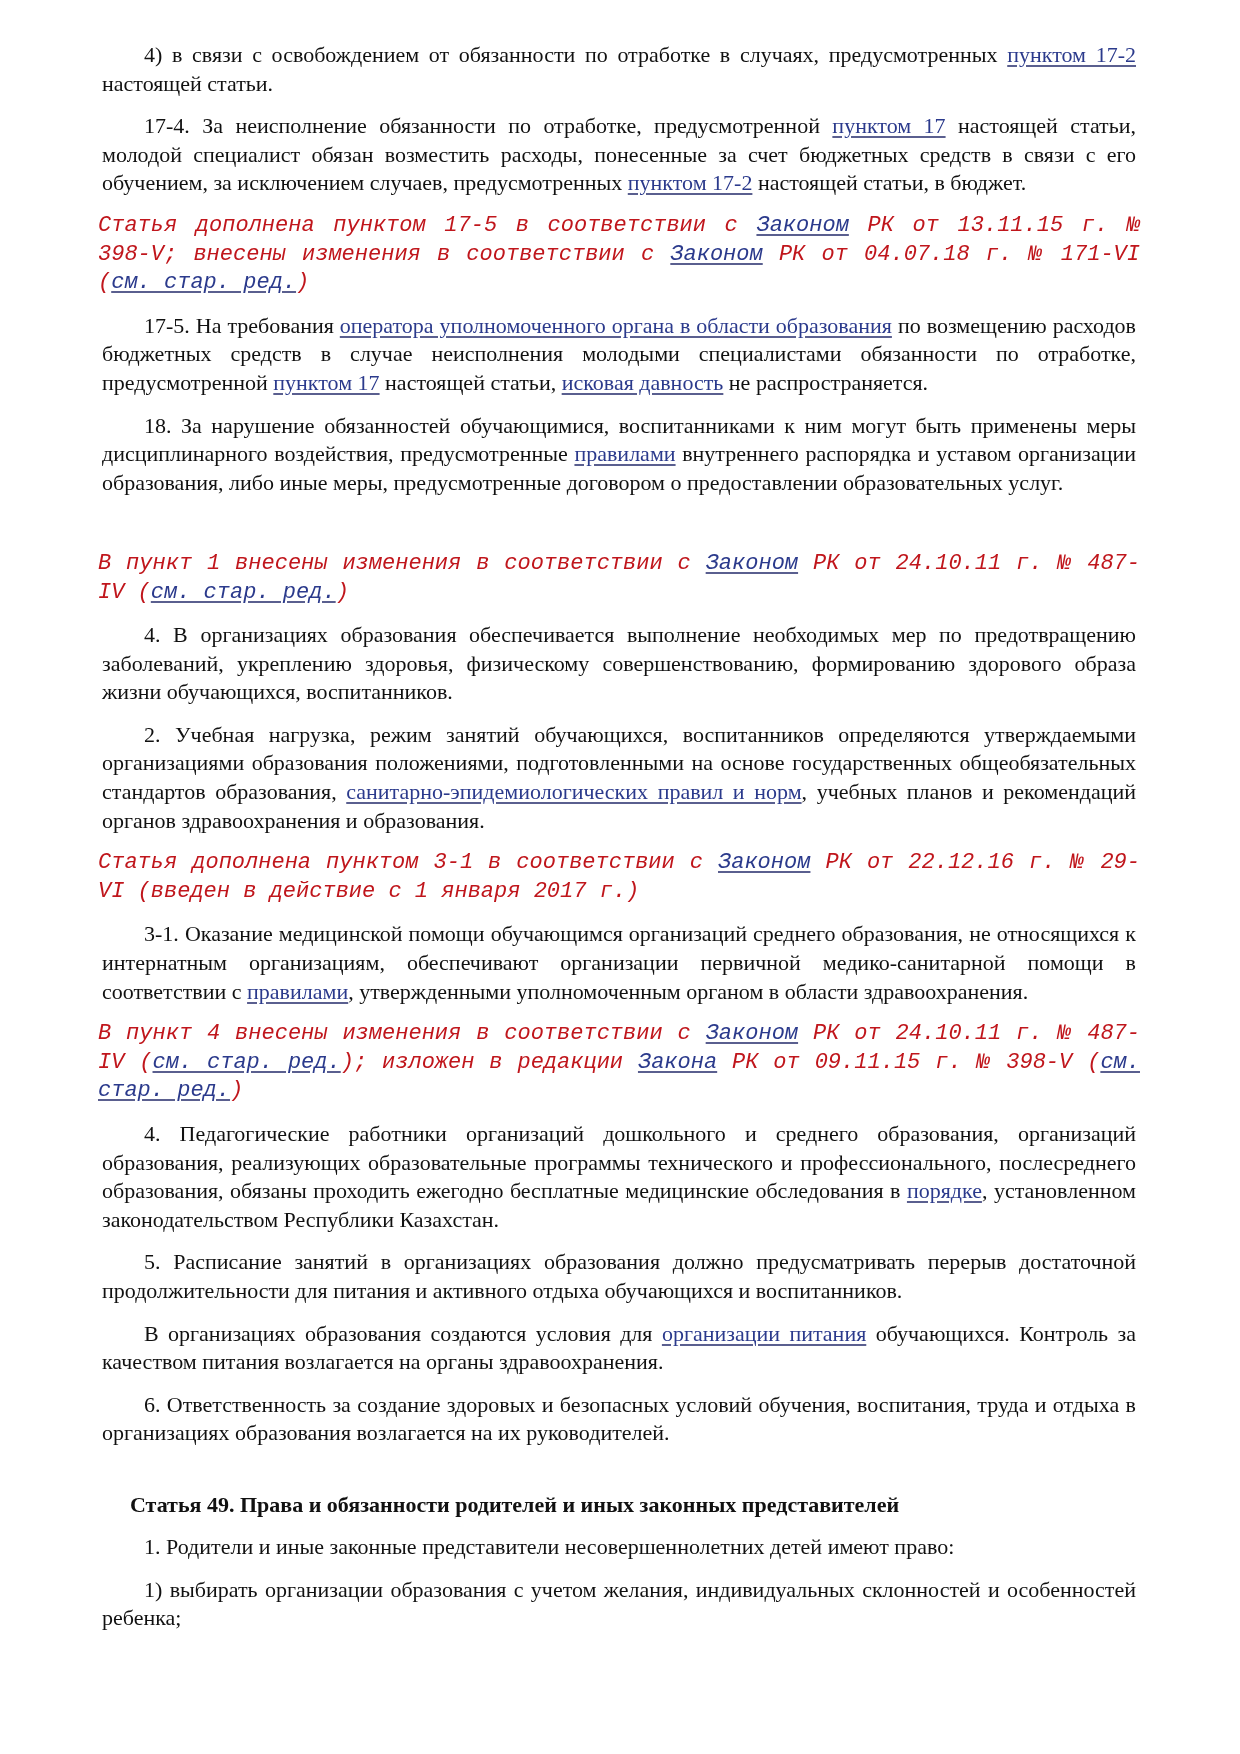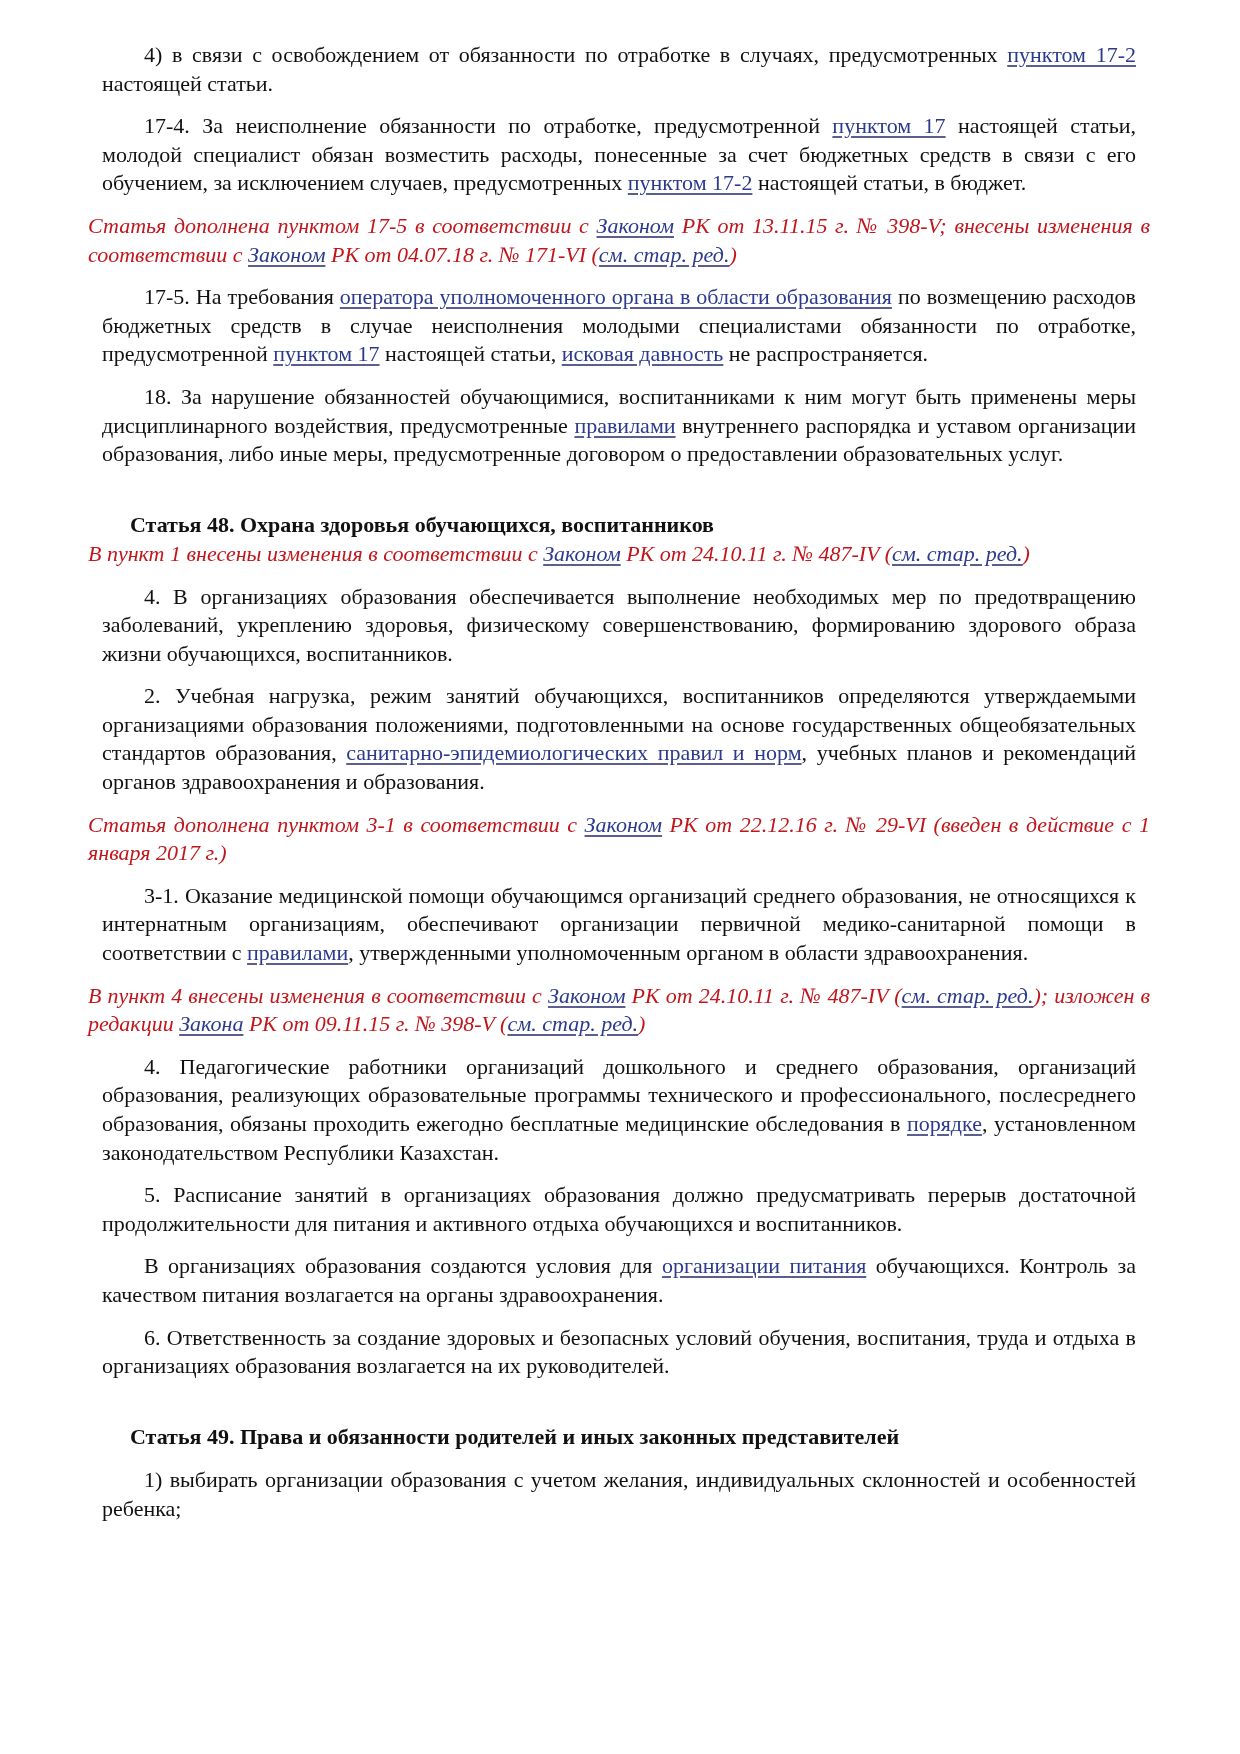--- a/index.html
+++ b/index.html
@@ -10,24 +10,25 @@
     top: 27px;
     width: 1062px;
     font-family: "Liberation Serif", "DejaVu Serif", serif;
     font-size: 22px;
     line-height: 28.6px;
     color: #111111;
     text-align: justify;
   }
   .p { margin: 14px; text-indent: 42px; }
   .note {
-    margin: 0;
+    margin: 10px;
     text-indent: 0;
     font-style: italic;
     color: #c0161c;
+    font-family: Liberation Mono, monospace;
   }
   .heading {
     margin: 0;
     text-indent: 42px;
     font-weight: bold;
     text-align: left;
   }
   .gap { height: 28.6px; }
   a.link {
     color: #2b3a8c;
@@ -41,27 +42,27 @@
 </head>
 <body>
 
 <div class="page" id="page">
     <p class="p"><span>4) в связи с освобождением от обязанности по отработке в случаях, предусмотренных </span><a class="link">пунктом 17-2</a><span> настоящей статьи.</span></p>
     <p class="p"><span>17-4. За неисполнение обязанности по отработке, предусмотренной </span><a class="link">пунктом 17</a><span> настоящей статьи, молодой специалист обязан возместить расходы, понесенные за счет бюджетных средств в связи с его обучением, за исключением случаев, предусмотренных </span><a class="link">пунктом 17-2</a><span> настоящей статьи, в бюджет.</span></p>
     <p class="note"><span>Статья дополнена пунктом 17-5 в соответствии с </span><a class="link">Законом</a><span> РК от 13.11.15 г. № 398-V; внесены изменения в соответствии с </span><a class="link">Законом</a><span> РК от 04.07.18 г. № 171-VI (</span><a class="link">см. стар. ред.</a><span>)</span></p>
     <p class="p"><span>17-5. На требования </span><a class="link">оператора уполномоченного органа в области образования</a><span> по возмещению расходов бюджетных средств в случае неисполнения молодыми специалистами обязанности по отработке, предусмотренной </span><a class="link">пунктом 17</a><span> настоящей статьи, </span><a class="link">исковая давность</a><span> не распространяется.</span></p>
     <p class="p"><span>18. За нарушение обязанностей обучающимися, воспитанниками к ним могут быть применены меры дисциплинарного воздействия, предусмотренные </span><a class="link">правилами</a><span> внутреннего распорядка и уставом организации образования, либо иные меры, предусмотренные договором о предоставлении образовательных услуг.</span></p>
     <div class="gap"></div>
-    <p class="heading"><span>Статья 48. Охрана здоровья обучающихся, воспитанников</span></p>
     <p class="note"><span>В пункт 1 внесены изменения в соответствии с </span><a class="link">Законом</a><span> РК от 24.10.11 г. № 487-IV (</span><a class="link">см. стар. ред.</a><span>)</span></p>
     <p class="p"><span>4. В организациях образования обеспечивается выполнение необходимых мер по предотвращению заболеваний, укреплению здоровья, физическому совершенствованию, формированию здорового образа жизни обучающихся, воспитанников.</span></p>
     <p class="p"><span>2. Учебная нагрузка, режим занятий обучающихся, воспитанников определяются утверждаемыми организациями образования положениями, подготовленными на основе государственных общеобязательных стандартов образования, </span><a class="link">санитарно-эпидемиологических правил и норм</a><span>, учебных планов и рекомендаций органов здравоохранения и образования.</span></p>
     <p class="note"><span>Статья дополнена пунктом 3-1 в соответствии с </span><a class="link">Законом</a><span> РК от 22.12.16 г. № 29-VI (введен в действие с 1 января 2017 г.)</span></p>
     <p class="p"><span>3-1. Оказание медицинской помощи обучающимся организаций среднего образования, не относящихся к интернатным организациям, обеспечивают организации первичной медико-санитарной помощи в соответствии с </span><a class="link">правилами</a><span>, утвержденными уполномоченным органом в области здравоохранения.</span></p>
     <p class="note"><span>В пункт 4 внесены изменения в соответствии с </span><a class="link">Законом</a><span> РК от 24.10.11 г. № 487-IV (</span><a class="link">см. стар. ред.</a><span>); изложен в редакции </span><a class="link">Закона</a><span> РК от 09.11.15 г. № 398-V (</span><a class="link">см. стар. ред.</a><span>)</span></p>
     <p class="p"><span>4. Педагогические работники организаций дошкольного и среднего образования, организаций образования, реализующих образовательные программы технического и профессионального, послесреднего образования, обязаны проходить ежегодно бесплатные медицинские обследования в </span><a class="link">порядке</a><span>, установленном законодательством Республики Казахстан.</span></p>
     <p class="p"><span>5. Расписание занятий в организациях образования должно предусматривать перерыв достаточной продолжительности для питания и активного отдыха обучающихся и воспитанников.</span></p>
     <p class="p"><span>В организациях образования создаются условия для </span><a class="link">организации питания</a><span> обучающихся. Контроль за качеством питания возлагается на органы здравоохранения.</span></p>
     <p class="p"><span>6. Ответственность за создание здоровых и безопасных условий обучения, воспитания, труда и отдыха в организациях образования возлагается на их руководителей.</span></p>
     <div class="gap"></div>
     <p class="heading"><span>Статья 49. Права и обязанности родителей и иных законных представителей</span></p>
+    <p class="p"><span>1. Родители и иные законные представители несовершеннолетних детей имеют право:</span></p>
     <p class="p"><span>1) выбирать организации образования с учетом желания, индивидуальных склонностей и особенностей ребенка;</span></p>
   </div>
 
 </body></html>

